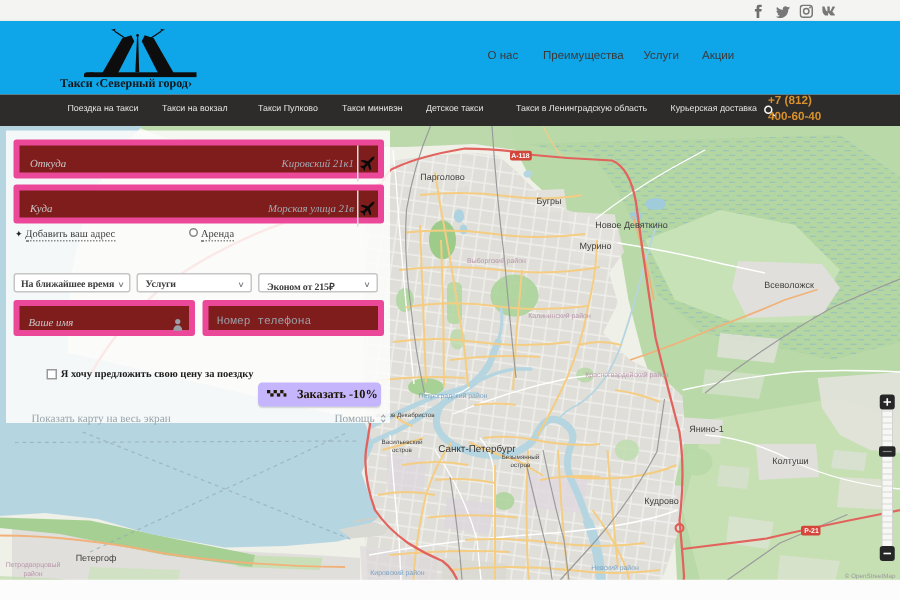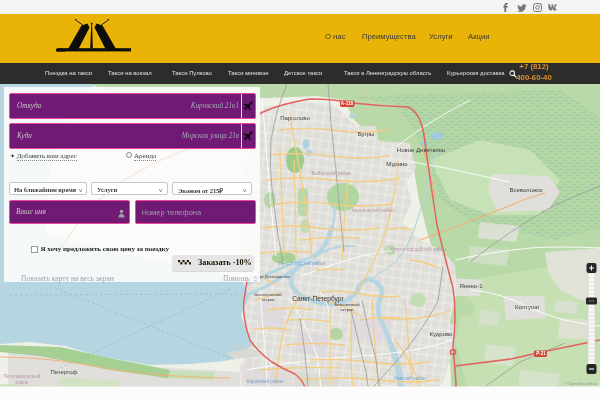--- a/index.html
+++ b/index.html
@@ -2,30 +2,30 @@
 <html lang="ru"><head>
 <meta charset="utf-8">
 <style>
   html,body{margin:0;padding:0;width:600px;height:400px;overflow:hidden;
     font-family:"Liberation Sans",sans-serif;background:#fff;}
   #page{position:relative;width:600px;height:400px;overflow:hidden;}
   .abs{position:absolute;}
   
   #topstrip{left:0;top:0;width:600px;height:13px;background:#f4f4f3;border-bottom:1px solid #ececea;}
   .soc{position:absolute;top:1px;color:#787878;font-size:9px;}
-  #mainhead{left:0;top:14px;width:600px;height:49px;background:#eab308;}
+  #mainhead{left:0;top:14px;width:600px;height:49px;background:#0ea5e9;}
   .navlink{position:absolute;top:18px;font-size:7.7px;color:#3a3a3a;}
   
   #darkbar{left:0;top:63px;width:600px;height:21px;background:#2d2c2b;}
   .dlink{position:absolute;top:7px;font-size:5.9px;color:#e3e3e3;}
-  #phone{position:absolute;left:512px;top:60.5px;width:44px;text-align:center;
+  #phone{position:absolute;left:512px;top:60.5px;width:44px;
      color:#d8912c;font-size:7.8px;font-weight:bold;line-height:11px;}
   
   #panel{left:4px;top:87px;width:255.5px;height:194.5px;background:rgba(253,253,252,0.87);}
-  .inp{position:absolute;background:#701a75;border:1px solid #ec4899;border-radius:2px;box-sizing:border-box;}
+  .inp{position:absolute;background:#7f1d1d;border:4px solid #ec4899;border-radius:2px;box-sizing:border-box;}
   .ph{color:#c9c9c9;font-family:"Liberation Serif",serif;font-style:italic;font-size:7.2px;}
   .val{color:#a3abb2;font-family:"Liberation Serif",serif;font-style:italic;font-size:7.2px;}
   .sel{position:absolute;background:#fff;border:1px solid #c6c6c6;border-radius:2px;box-sizing:border-box;
      font-family:"Liberation Serif",serif;font-weight:bold;font-size:6.6px;color:#3c3c3c;letter-spacing:-.1px;}
   .chev{position:absolute;top:2.5px;font-size:6.5px;color:#777;font-weight:normal;transform:scaleY(.8);}
   .lnk{font-family:"Liberation Serif",serif;font-weight:normal;font-size:7px;color:#3c3c3c;
      border-bottom:1px dotted #8a8a8a;}
   .gray{color:#98a4ab;font-family:"Liberation Serif",serif;font-size:7.5px;}
 </style>
 </head>
@@ -296,20 +296,21 @@
     <path d="M0 33.4 L0 31 L6 30.2 L10 33.4 Z" fill="#0d0d0d"></path>
     <polygon points="12,31 25.5,7.5 31.5,5.5 33.5,9.5 22.5,31" fill="#0d0d0d"></polygon>
     <polygon points="60,31 46.5,7.5 40.5,5.5 38.5,9.5 49.5,31" fill="#0d0d0d"></polygon>
     <line x1="27.5" y1="7.5" x2="20.5" y2="2.8" stroke="#0d0d0d" stroke-width=".9"></line>
     <line x1="44.5" y1="7.5" x2="51.5" y2="2.8" stroke="#0d0d0d" stroke-width=".9"></line>
     <polygon points="20.5,2.8 18,1.8 21,1.2" fill="#0d0d0d"></polygon>
     <polygon points="51.5,2.8 54,1.8 51,1.2" fill="#0d0d0d"></polygon>
     <polygon points="35.4,6 34.2,30.2 36.8,30.2 36.1,6" fill="#0d0d0d"></polygon>
     <circle cx="35.7" cy="5.6" r=".9" fill="#0d0d0d"></circle>
   </svg>
+  <div class="abs" style="left:40px;top:51px;width:110px;font-family:'Liberation Serif',serif;font-weight:bold;font-size:8px;color:#141414;">Такси ‹Северный город›</div>
 
   <div class="abs" id="darkbar">
     <span class="dlink" style="left:45px">Поездка на такси</span>
     <span class="dlink" style="left:108px">Такси на вокзал</span>
     <span class="dlink" style="left:172px">Такси Пулково</span>
     <span class="dlink" style="left:228px">Такси минивэн</span>
     <span class="dlink" style="left:284px">Детское такси</span>
     <span class="dlink" style="left:344px">Такси в Ленинградскую область</span>
     <span class="dlink" style="left:447px">Курьерская доставка</span>
     <svg style="position:absolute;left:509px;top:7px" width="8" height="8" viewBox="0 0 10 10">
@@ -356,28 +357,28 @@
       </div>
 
     <div class="inp" style="left:5px;top:112.5px;width:120.5px;height:24px;">
       <span class="ph" style="position:absolute;left:6px;top:7.5px">Ваше имя</span>
       <svg style="position:absolute;right:4px;top:8px" width="7" height="9" viewBox="0 0 8 10">
           <circle cx="4" cy="2.6" r="2" fill="#9aa0a5"></circle>
           <path d="M.6 9.6 C.6 6.8 2 5.4 4 5.4 C6 5.4 7.4 6.8 7.4 9.6 Z" fill="#9aa0a5"></path>
         </svg>
     </div>
     <div class="inp" style="left:130.5px;top:112.5px;width:121.5px;height:24px;">
-      <span style="position:absolute;left:6px;top:7.5px;color:#9aa0a6;font-family:Liberation Sans, sans-serif;font-size:7.5px">Номер телефона</span>
+      <span style="position:absolute;left:6px;top:7.5px;color:#9aa0a6;font-family:Liberation Mono, monospace;font-size:7.5px">Номер телефона</span>
     </div>
 
 
     <div class="abs" style="left:3px;top:158px;font-size:7px;color:#1d1d1d;font-weight:bold;font-family:'Liberation Serif',serif;margin-left:24px;">
       <span style="display:inline-block;width:4.5px;height:4.5px;border:1px solid #999;background:#fff;vertical-align:middle;margin-right:3px"></span>Я хочу предложить свою цену за поездку</div>
 
-    <div class="abs" style="left:168px;top:168px;width:82px;height:16px;background:#e5e5e5;border-radius:3px;box-shadow:0 1px 1px rgba(0,0,0,.15);">
+    <div class="abs" style="left:168px;top:168px;width:82px;height:16px;background:#c4b5fd;border-radius:3px;box-shadow:0 1px 1px rgba(0,0,0,.15);">
       <svg style="position:absolute;left:6px;top:5px" width="13" height="6" viewBox="0 0 13 6">
         <g fill="#221a00">
             <rect x="0" y="0" width="2.2" height="2.2"></rect>
             <rect x="4.4" y="0" width="2.2" height="2.2"></rect>
             <rect x="8.8" y="0" width="2.2" height="2.2"></rect>
             <rect x="2.2" y="2.2" width="2.2" height="2.2"></rect>
             <rect x="6.6" y="2.2" width="2.2" height="2.2"></rect>
             <rect x="11" y="2.2" width="2.2" height="2.2"></rect>
           </g>
       </svg>

